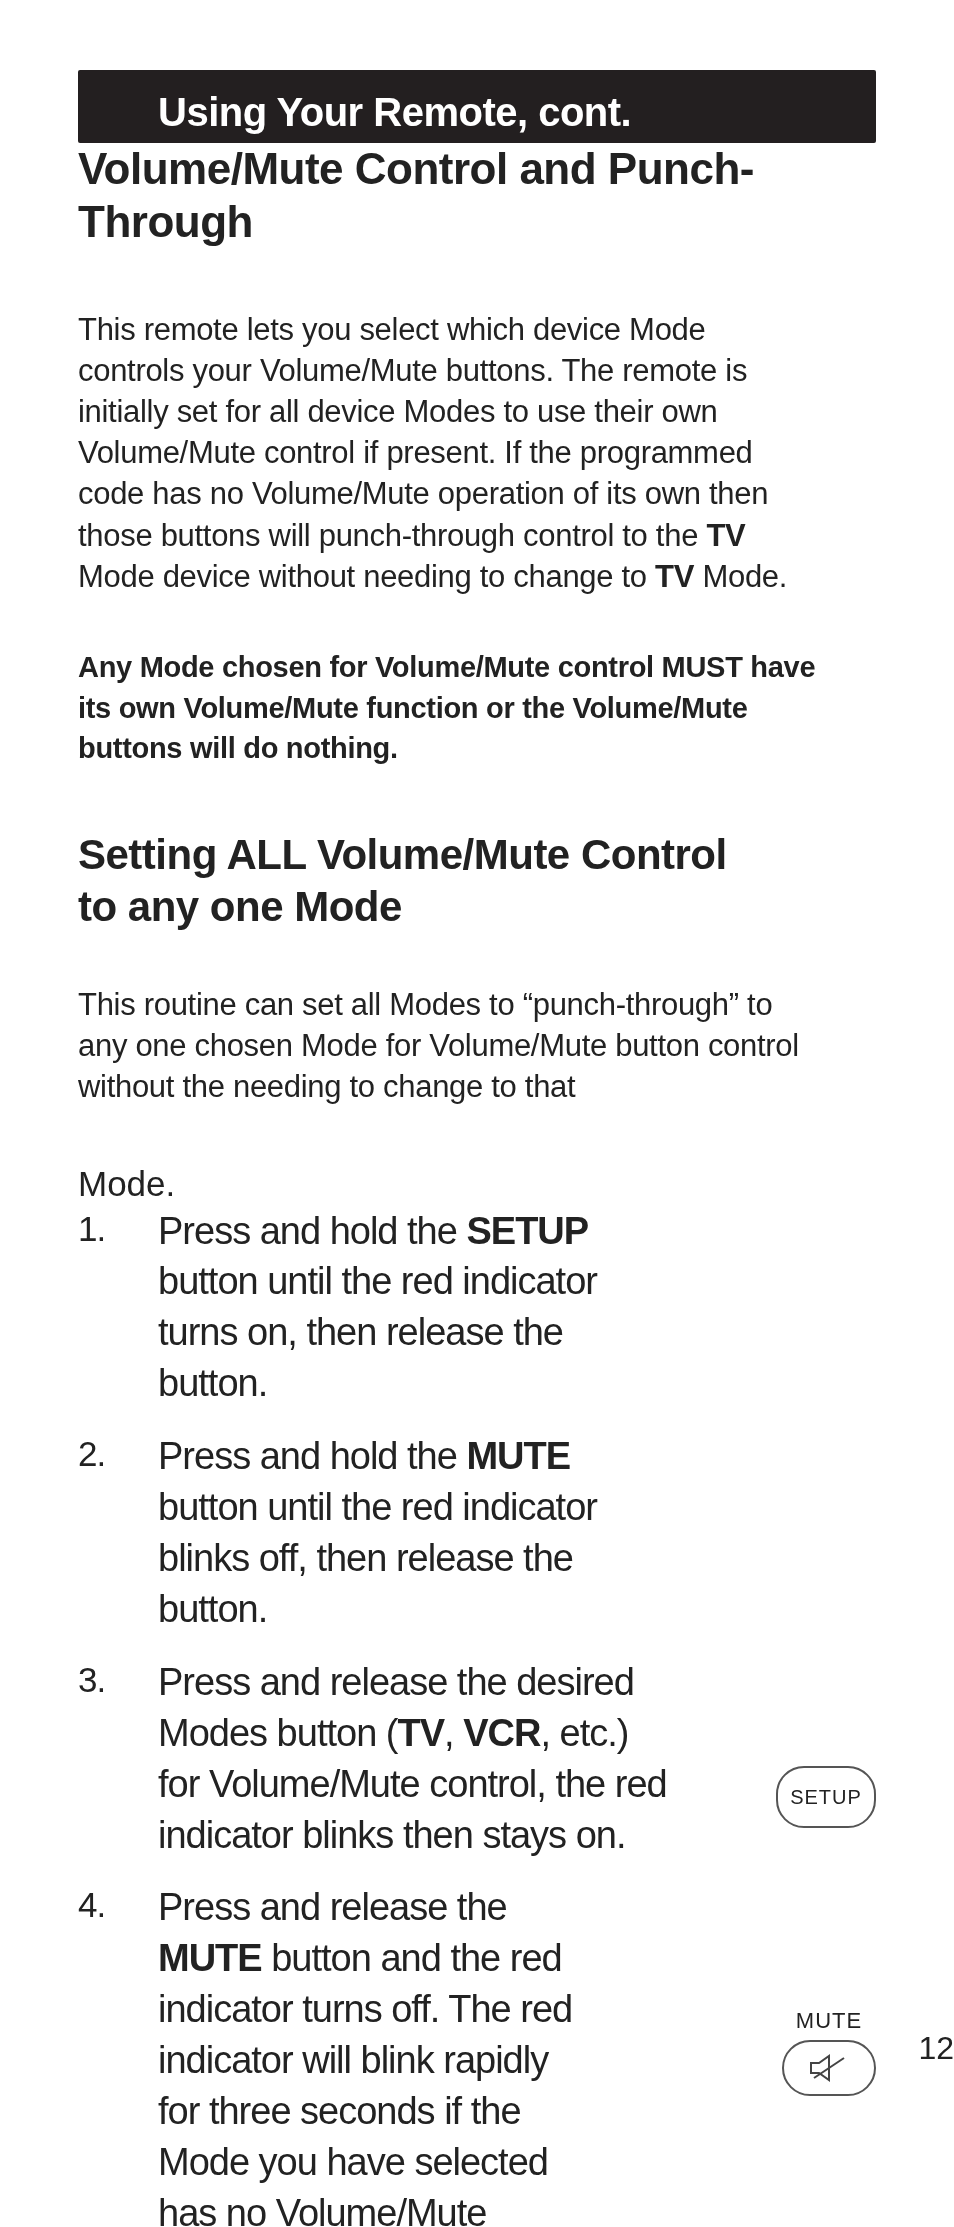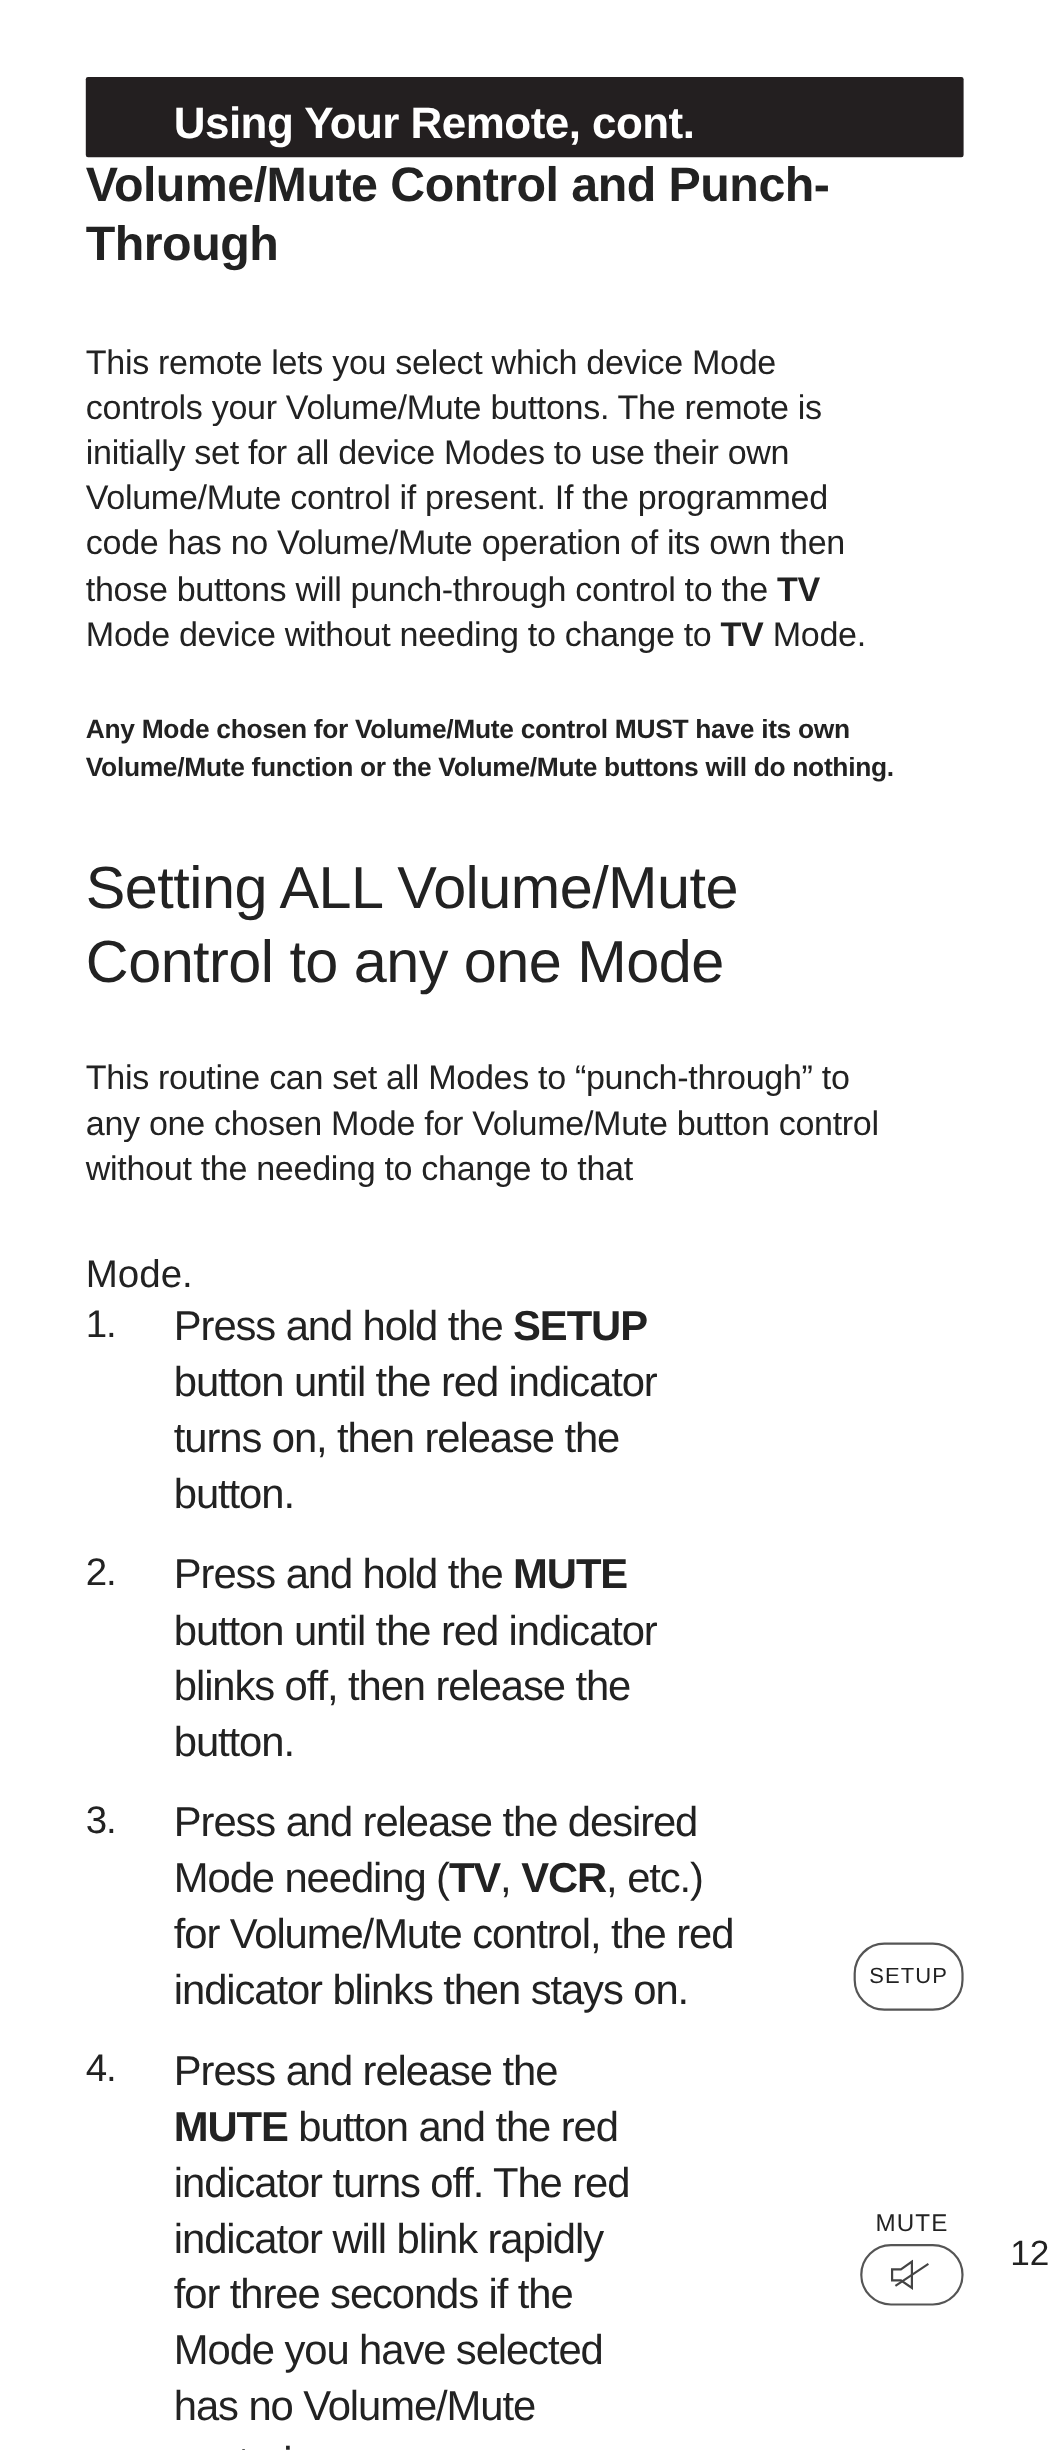--- a/index.html
+++ b/index.html
@@ -21,38 +21,38 @@
     letter-spacing: -0.5px;
   }
   .h2 {
     font-size: 44px;
     font-weight: 700;
     letter-spacing: -0.5px;
     margin-bottom: 60px;
     line-height: 1.2;
   }
   .h2b {
-    font-size: 54px;
-    font-weight: 400;
+    font-size: 42px;
+    font-weight: 700;
     letter-spacing: -0.5px;
     margin-top: 60px;
     margin-bottom: 50px;
     line-height: 1.25;
     padding-right: 100px;
   }
   .para {
     font-size: 31px;
     font-weight: 400;
     line-height: 1.33;
     letter-spacing: -0.3px;
     margin-bottom: 50px;
     padding-right: 60px;
   }
   .para-bold {
-    font-size: 24px;
+    font-size: 29px;
     font-weight: 700;
     line-height: 1.4;
     letter-spacing: -0.3px;
     margin-bottom: 20px;
     padding-right: 60px;
   }
   .b { font-weight: 700; }
   .modeword {
     font-size: 35px;
     font-weight: 400;
@@ -138,21 +138,21 @@
 <div class="modeword">Mode.</div>
 
 <ol class="steps">
   <li>
     <span>Press and hold the </span><span class="b">SETUP</span><span> button until the red indicator turns on, then release the button.</span>
   </li>
   <li>
     <span>Press and hold the </span><span class="b">MUTE</span><span> button until the red indicator blinks off, then release the button.</span>
   </li>
   <li>
-    <span>Press and release the desired Mode needing (</span><span class="b">TV</span><span>, </span><span class="b">VCR</span><span>, etc.) for Volume/Mute control, the red indicator blinks then stays on.</span>
+    <span>Press and release the desired Modes button (</span><span class="b">TV</span><span>, </span><span class="b">VCR</span><span>, etc.) for Volume/Mute control, the red indicator blinks then stays on.</span>
   </li>
   <li style="padding-right:100px;">
     <span>Press and release the </span><span class="b">MUTE</span><span> button and the red indicator turns off. The red indicator will blink rapidly for three seconds if the Mode you have selected has no Volume/Mute control.</span>
   </li>
 </ol>
 
 <div class="btn-illus btn-setup">
   <div class="cap">
       <span>SETUP</span>
     </div>

